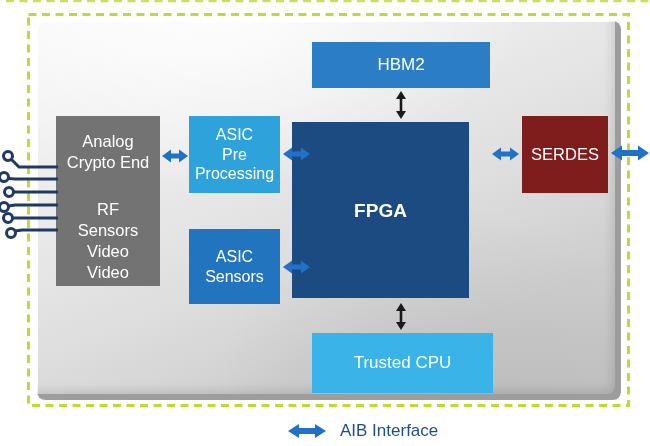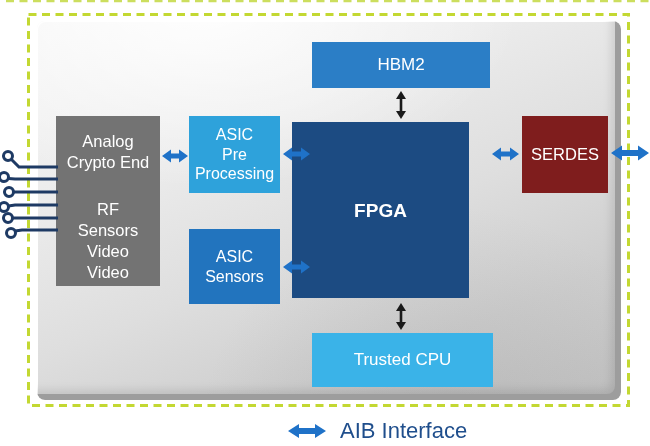--- a/index.html
+++ b/index.html
@@ -22,25 +22,25 @@
     align-items:center;justify-content:center;color:#ffffff;text-align:center;
   }
   .box .ln{width:100%;}
   .box-hbm2       {left:312px;top:42px; width:178px;height:46px;background:#2B7EC6;font-size:17px;}
   .box-afe        {left:56px; top:116px;width:104px;height:170px;background:#737373;font-size:16.5px;line-height:21px;justify-content:center;padding-top:12px;box-sizing:border-box;}
   .box-afe .grp2  {margin-top:26px;}
   .box-pre        {left:189px;top:116px;width:91px;height:77px;background:#2EA2DB;font-size:16px;line-height:19.5px;}
   .box-crypto     {left:189px;top:229px;width:91px;height:75px;background:#2274BE;font-size:16px;line-height:20px;}
   .box-fpga       {left:292px;top:122px;width:177px;height:176px;background:#1C4B82;font-size:19px;line-height:25px;font-weight:bold;}
   .box-serdes     {left:522px;top:116px;width:86px;height:77px;background:#7f1d1d;font-size:16.5px;}
-  .box-cpu        {left:312px;top:333px;width:181px;height:54px;background:#3AB3E8;font-size:17px;}
+  .box-cpu        {left:312px;top:333px;width:181px;height:60px;background:#3AB3E8;font-size:17px;}
   .legend{
     position:absolute;left:287px;top:420px;z-index:5;display:flex;align-items:center;gap:13px;height:22px;
   }
-  .legend .txt{color:#1F4E8C;font-size:22px;}
+  .legend .txt{color:#1F4E8C;font-size:17px;}
 </style>
 </head>
 <body>
 
 <div class="canvas">
 
   <div class="chip"></div>
 
   <div class="box box-hbm2">
     <div class="ln">HBM2</div>

